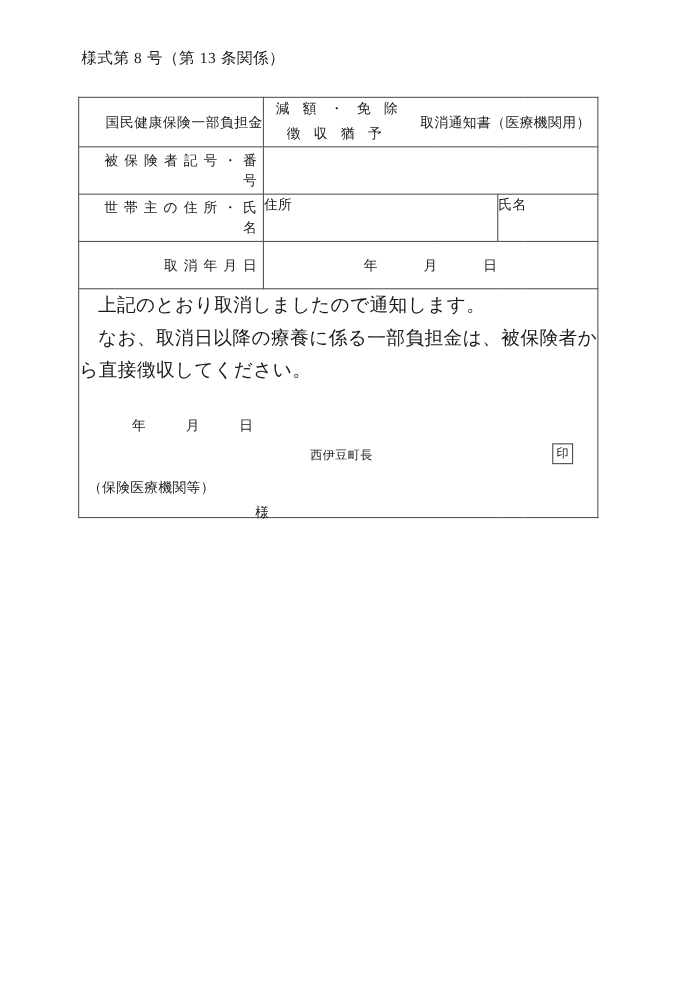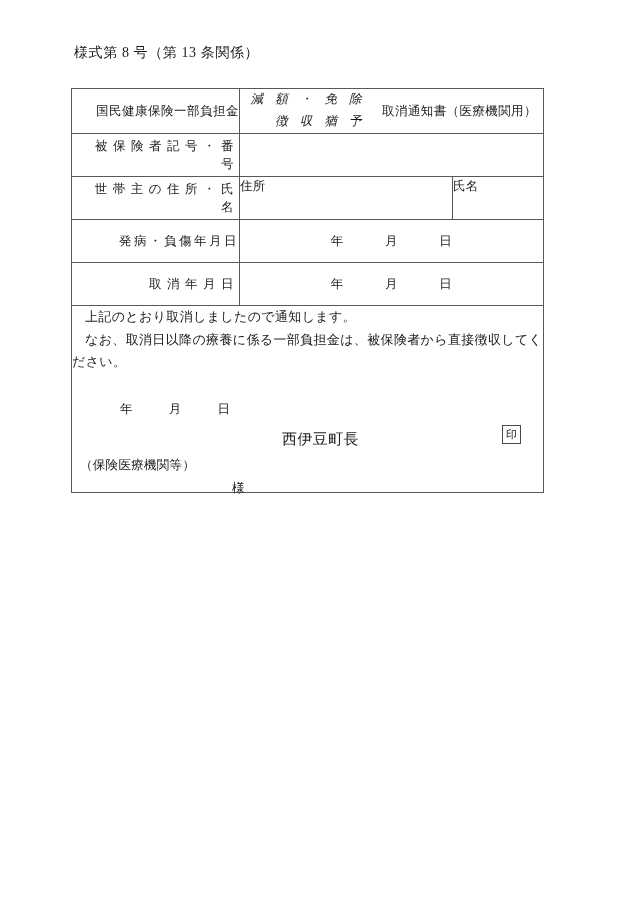--- a/index.html
+++ b/index.html
@@ -62,25 +62,24 @@
   .lbl-two-line {
     text-align: left;
     padding: 5px 6px;
     letter-spacing: 0.2px;
     line-height: 1.5;
   }
 
   
   .hdr-kind {
     display: inline-block;
-    text-align: right;
+    text-align: center;
     letter-spacing: 4.5px;
     text-indent: 4.5px;
     line-height: 1.75;
-    font-style: italic;
   }
   .hdr-cell {
     padding: 7px 6px;
   }
   .hdr-flex {
     display: flex;
     align-items: center;
     justify-content: center;
     gap: 16px;
   }
@@ -121,21 +120,21 @@
     text-indent: 3.5px;
   }
 
   
   .notice-cell {
     padding: 12px 10px 14px 10px;
     height: 168px;
     vertical-align: top;
   }
   .notice-p {
-    font-size: 13px;
+    font-size: 17px;
     line-height: 1.75;
     letter-spacing: 0.35px;
     margin: 0;
   }
   .notice-p.indent { text-indent: 1em; }
 
   .sign-block {
     position: relative;
     margin-top: 26px;
     height: 92px;
@@ -146,21 +145,21 @@
     top: 0;
     font-size: 12.5px;
     white-space: nowrap;
   }
   .sign-date .gap-a { display:inline-block; width: 30px; }
   .sign-date .gap-b { display:inline-block; width: 30px; }
   .sign-mayor {
     position: absolute;
     left: 210px;
     top: 29px;
-    font-size: 15px;
+    font-size: 11px;
     letter-spacing: 0.4px;
     white-space: nowrap;
   }
   .seal-box {
     position: absolute;
     left: 430px;
     top: 25px;
     width: 17px;
     height: 17px;
     border: 1px solid #4a4a4a;
@@ -224,32 +223,20 @@
         <span></span>
       </td>
       <td class="val val-sub" style="vertical-align:top;" colspan="2">
         <span>氏名</span>
         <span></span>
       </td>
     </tr>
 
 
 
-    <tr>
-      <td class="lbl lbl-tight cell-tall" style="letter-spacing:2.5px;">発病・負傷年月日</td>
-      <td class="val" colspan="4">
-        <div class="date-line date-ymd">
-          <span>年</span>
-          <span class="gap-a"></span>
-          <span>月</span>
-          <span class="gap-b"></span>
-          <span>日</span>
-        </div>
-      </td>
-    </tr>
 
     <tr>
       <td class="lbl lbl-spread cell-tall">取消年月日</td>
       <td class="val" colspan="4">
         <div class="date-line date-ymd">
           <span>年</span>
           <span class="gap-a"></span>
           <span>月</span>
           <span class="gap-b"></span>
           <span>日</span>

